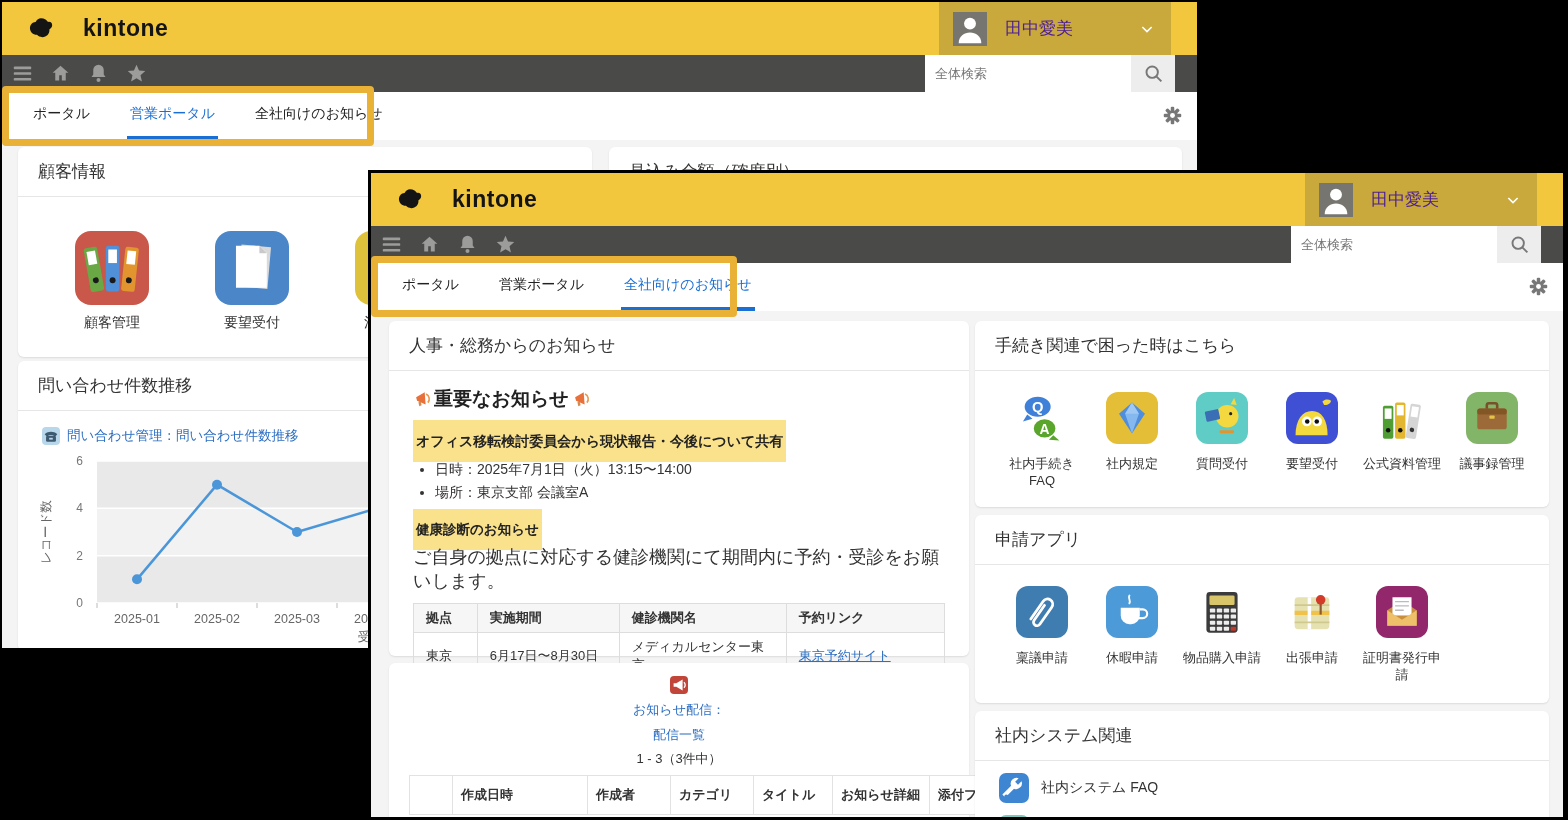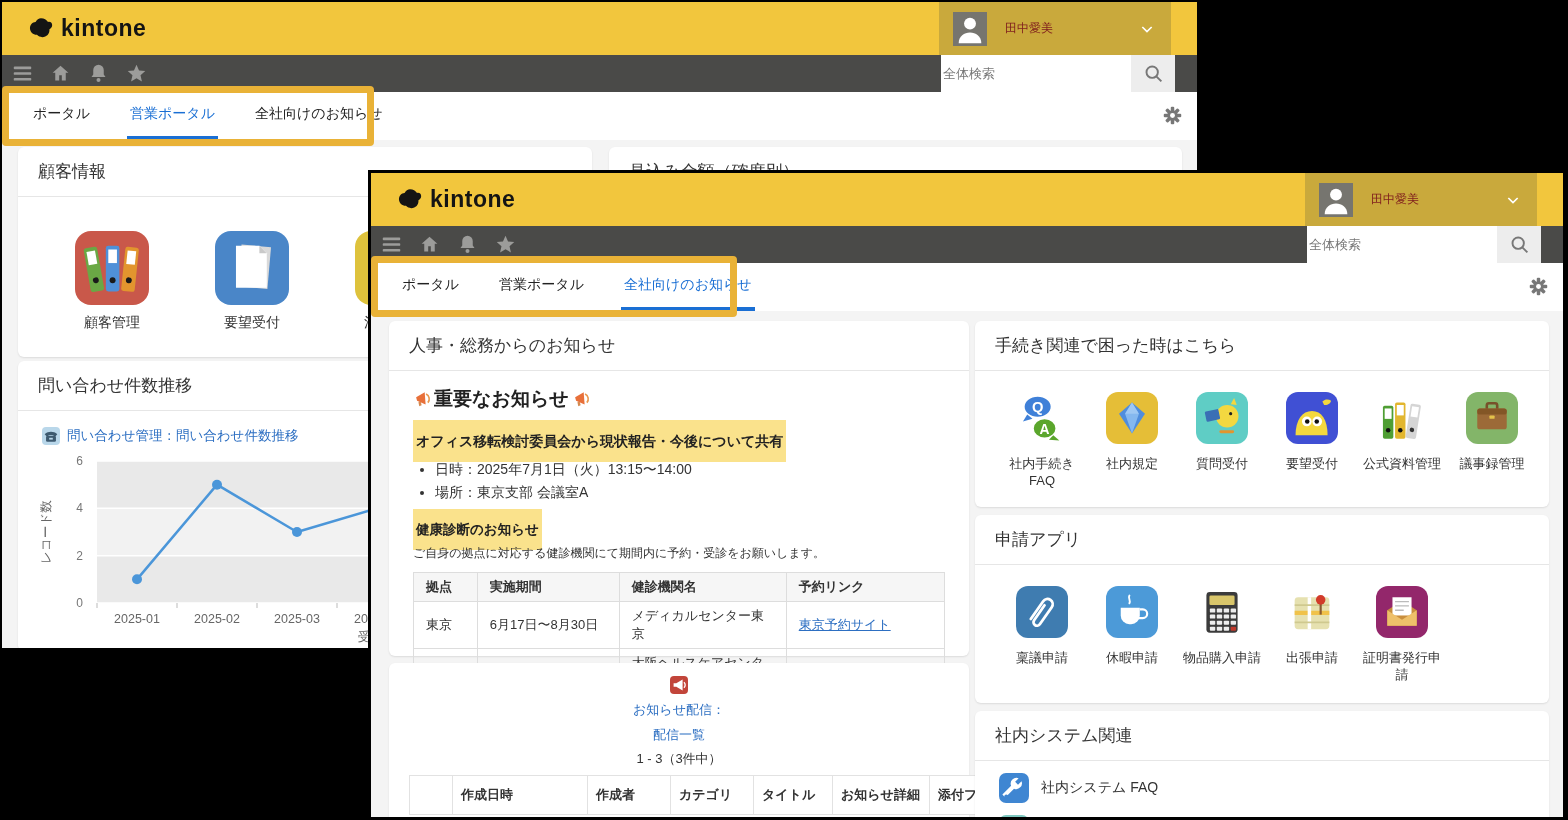--- a/index.html
+++ b/index.html
@@ -10,33 +10,33 @@
     -webkit-font-smoothing:antialiased;
   }
   .window{position:absolute;background:#f4f4f4;overflow:hidden;}
   #bg-window{left:2px;top:2px;width:1195px;height:646px;}
   #fg-window{left:368px;top:170px;width:1198px;height:650px;border:3px solid #000;box-sizing:border-box;}
 
   
   .app-header{height:53px;background:#f2c63d;position:relative;display:flex;align-items:center;}
   .logo{display:flex;align-items:center;gap:7px;margin-left:26px;}
   .logo-blob{width:26px;height:26px;}
-  .logo-text{font-size:23px;font-weight:bold;color:#141414;letter-spacing:.5px;}
+  .logo-text{font-size:23px;font-weight:bold;color:#141414;letter-spacing:.5px;margin-left:22px;}
   .user-chip{position:absolute;right:26px;top:0;height:53px;width:232px;background:#c9a93c;display:flex;align-items:center;cursor:pointer;}
   .avatar{width:34px;height:34px;background:#76756f;margin-left:14px;flex:none;}
-  .user-name{color:#7f1d1d;font-size:12px;margin-left:18px;flex:1;}
+  .user-name{color:#4c1d95;font-size:17px;margin-left:18px;flex:1;}
   .chevron{width:16px;height:16px;margin-right:16px;}
 
   
   .nav-bar{height:37px;background:#4a4a48;position:relative;display:flex;align-items:center;}
   .nav-left{display:flex;align-items:center;gap:17px;margin-left:10px;}
   .nav-left .nico{width:21px;height:21px;display:block;}
   .nav-right{position:absolute;right:22px;top:0;height:37px;display:flex;align-items:center;gap:18px;}
   .searchbox{display:flex;height:37px;margin-left:4px;}
-  .searchbox input{width:186px;border:none;outline:none;padding:0 2px;font-size:13px;color:#555;font-family:inherit;margin-left:28px;}
+  .searchbox input{width:186px;border:none;outline:none;padding:0 10px;font-size:13px;color:#555;font-family:inherit;margin-left:28px;}
   .search-btn{width:44px;background:#ededed;display:flex;align-items:center;justify-content:center;cursor:pointer;}
   .search-btn svg{width:21px;height:21px;}
 
   
   .tab-bar{height:48px;background:#fff;position:relative;display:flex;align-items:stretch;padding-left:28px;}
   .tab{font-size:14px;color:#222;margin-right:34px;display:flex;align-items:center;padding:0 3px;border-bottom:4px solid transparent;box-sizing:border-box;cursor:pointer;}
   .tab.active{color:#1a6fd4;border-bottom-color:#1a6fd4;}
   .portal-gear{position:absolute;right:14px;top:13px;width:21px;height:21px;cursor:pointer;}
 
   .highlight-box{position:absolute;border:7px solid #e9b237;border-radius:4px;z-index:40;pointer-events:none;}
@@ -56,21 +56,21 @@
 
   
   .announce-body{padding:15px 24px 0;}
   .imp-heading{font-size:19px;font-weight:bold;color:#222;display:flex;align-items:center;gap:3px;}
   .imp-heading svg{width:18px;height:18px;}
   .hl{background:#fae28c;font-weight:bold;color:#222;padding:13px 3px;}
   .office-heading{margin-top:21px;font-size:14px;}
   .announce-body ul{margin:10px 0 0 6px;padding-left:16px;}
   .announce-body li{font-size:14px;color:#333;margin:5px 0;}
   .health-heading{margin-top:19px;font-size:13.5px;}
-  .health-note{font-size:12px;color:#333;margin-top:6px;}
+  .health-note{font-size:18px;color:#333;margin-top:6px;}
   table.health{border-collapse:collapse;margin-top:10px;font-size:13px;color:#333;}
   table.health th,table.health td{border:1px solid #ddd;padding:5px 12px;text-align:left;font-weight:normal;}
   table.health th{background:#f6f6f6;font-weight:bold;}
   a.lnk{color:#2d6fc2;text-decoration:underline;cursor:pointer;}
 
   
   .other-body{padding:13px 20px 0;}
   .applink-row{display:flex;align-items:center;gap:7px;font-size:13px;flex-direction:column;}
   .mini-icon{width:18px;height:18px;border-radius:4px;flex:none;}
   .mini-icon svg{width:100%;height:100%;display:block;}

